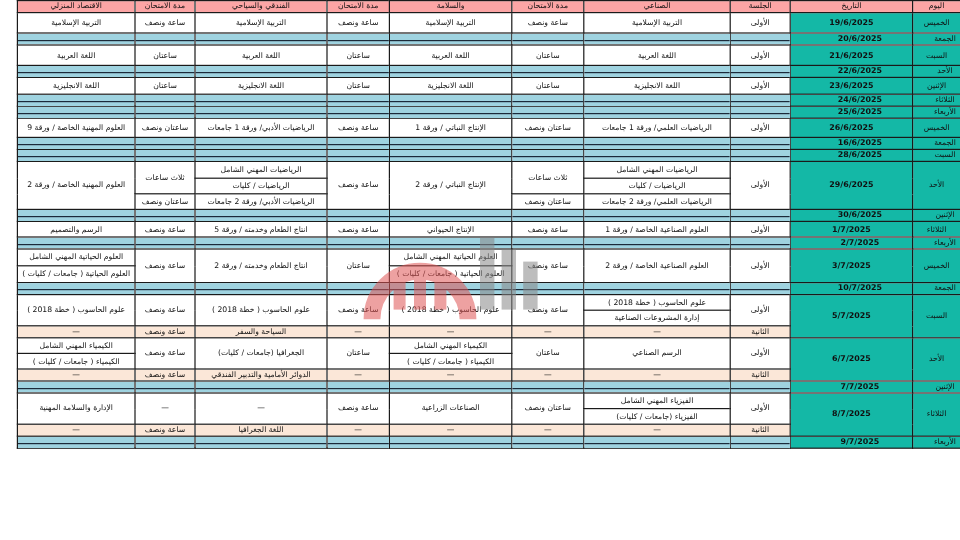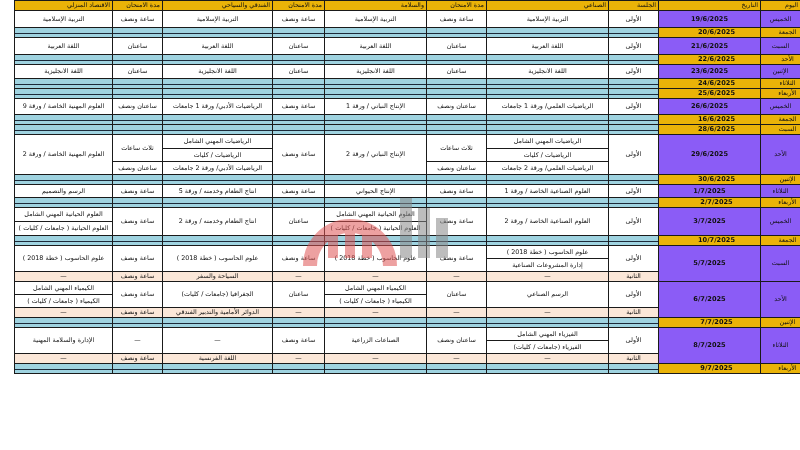--- a/index.html
+++ b/index.html
@@ -1,27 +1,27 @@
 <!DOCTYPE html>
 <html><head>
 <meta charset="utf-8">
 <style>
   html, body { margin:0; padding:0; background:#ffffff; }
   body { width:800px; height:450px; overflow:hidden; position:relative; font-family:"DejaVu Sans", sans-serif; }
   #sheet { position:absolute; left:14px; top:0; width:786px; }
   table { border-collapse:collapse; table-layout:fixed; width:786px; direction:rtl; }
   td, th { border:1px solid #1a1a1a; text-align:center; vertical-align:middle; padding:0 2px; font-size:6.4px; line-height:9px; overflow:hidden; white-space:nowrap; color:#111; }
-  th { background:#eab308; font-weight:normal; height:9px;text-align:right; }
+  th { background:#fca5a5; font-weight:normal; height:9px; }
   td { background:#ffffff; }
   tr.off td { background:#9fd3e0; height:9px; }
   tr.off td.strike { position:relative; }
   tr.off td.strike::after { content:""; position:absolute; left:-2px; right:-2px; top:50%; border-top:1.3px solid #1b2a3a; }
   tr.s2 td { background:#fbe7d8; }
-  td.day, td.date { background:#8b5cf6; }
-  tr.off td.day, tr.off td.date { background:#eab308;padding-left:16px; }
+  td.day, td.date { background:#14b8a6; }
+  tr.off td.day, tr.off td.date { background:#14b8a6;padding-left:16px; }
   td.date { font-weight:bold; font-size:6.6px; }
   #watermark { position:absolute; left:300px; top:188px; width:150px; height:80px; opacity:0.55; pointer-events:none; }
 </style>
 </head>
 <body>
 
 <div id="sheet">
 <table>
   <colgroup>
     <col style="width:40px">
@@ -341,21 +341,21 @@
   </tr>
   <tr style="height:13px">
     <td>الفيزياء (جامعات / كليات)</td>
   </tr>
   <tr class="s2" style="height:10px">
     <td>الثانية</td>
     <td>—</td>
     <td>—</td>
     <td>—</td>
     <td>—</td>
-    <td>اللغة الفرنسية</td>
+    <td>اللغة الجغرافيا</td>
     <td>ساعة ونصف</td>
     <td>—</td>
   </tr>
   <tr class="off">
     <td class="day">الأربعاء</td>
     <td class="date">9/7/2025</td>
     <td class="strike"></td>
           <td class="strike"></td>
           <td class="strike"></td>
           <td class="strike"></td>

